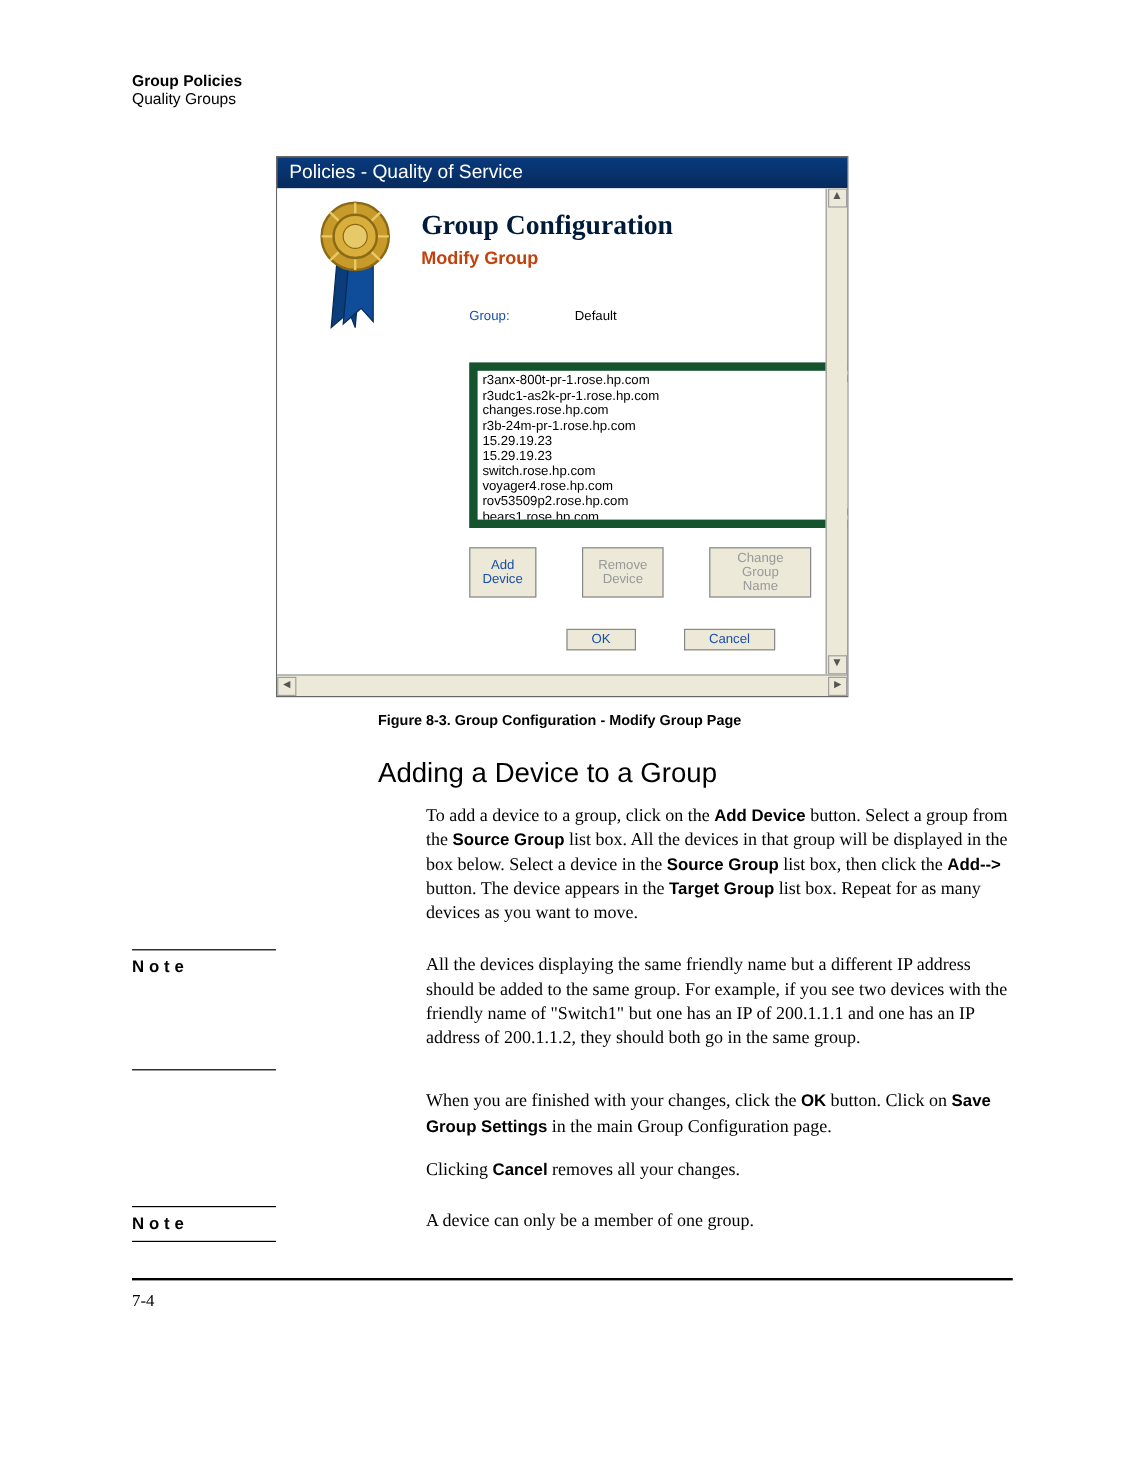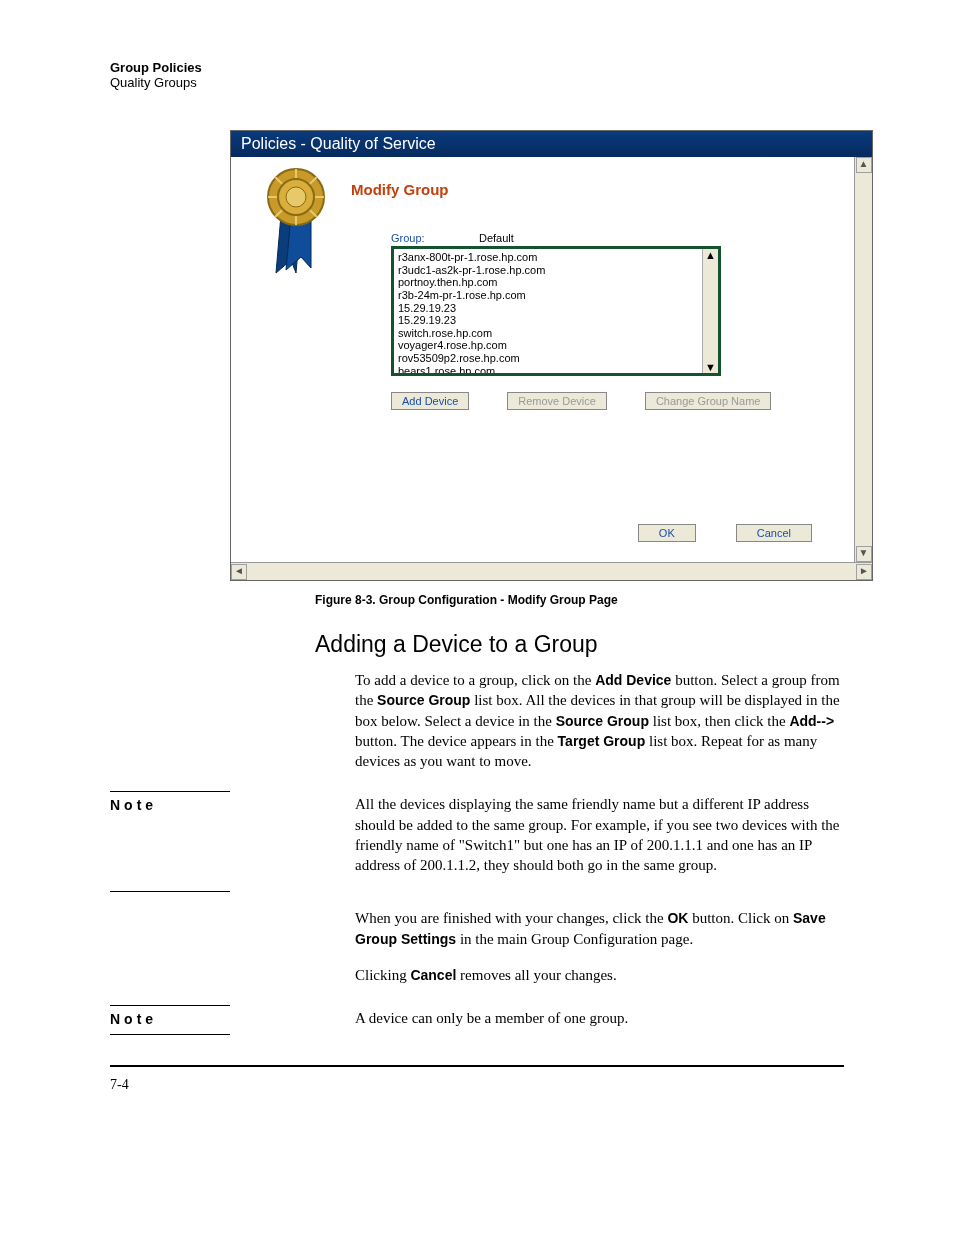--- a/index.html
+++ b/index.html
@@ -22,21 +22,21 @@
   .page-header .subtitle {
     font-family: Arial, Helvetica, sans-serif;
     font-weight: normal;
     font-size: 13px;
   }
 
   
   .figure-wrap {
     margin: 20px 0 10px 120px;
     border: 1px solid #666;
-    width: 643px;
+    width: 477px;
     position: relative;
     background: #fff;
   }
   .titlebar {
     background: linear-gradient(180deg, #083a7d 0%, #072b5d 100%);
     color: #fff;
     font-family: Arial, sans-serif;
     font-size: 16px;
     padding: 4px 10px;
   }
@@ -123,22 +123,22 @@
   }
   .grp-value {
     font-family: Arial, sans-serif;
     font-size: 11px;
     color: #000;
     padding-left: 34px;
   }
   .listbox-wrap {
     position: relative;
     width: 330px;
-    margin-top: 0;
-    border: 3px solid #14532d;
+    margin-top: 30px;
+    border: 7px solid #14532d;
     background: #fff;
     font-family: Arial, sans-serif;
     font-size: 11px;
   }
   .listbox {
     height: 124px;
     padding: 2px 4px;
     line-height: 1.15;
     overflow: hidden;
   }
@@ -272,34 +272,35 @@
         <circle cx="35" cy="32" r="28" fill="#c79a2a" stroke="#8a6a15" stroke-width="2"></circle>
         <g stroke="#e8c96a" stroke-width="2">
           <path d="M35 4 L35 60 M7 32 L63 32 M14 12 L56 52 M56 12 L14 52"></path>
         </g>
         <circle cx="35" cy="32" r="18" fill="#d9ae3a" stroke="#8a6a15" stroke-width="2"></circle>
         <circle cx="35" cy="32" r="10" fill="#e8c96a" stroke="#8a6a15" stroke-width="1"></circle>
       </g>
     </svg>
 
     <div class="banner-area">
+      <div class="group-config">Group Configuration</div>
       <div class="modify-group">Modify Group</div>
     </div>
 
     <div class="form-block">
       <div>
         <span class="grp-label">Group:</span>
         <span class="grp-value">Default</span>
       </div>
 
       <div class="listbox-wrap">
         <div class="listbox" id="device-listbox">
             <div>r3anx-800t-pr-1.rose.hp.com</div>
             <div>r3udc1-as2k-pr-1.rose.hp.com</div>
-            <div>portnoy.then.hp.com</div>
+            <div>changes.rose.hp.com</div>
             <div>r3b-24m-pr-1.rose.hp.com</div>
             <div>15.29.19.23</div>
             <div>15.29.19.23</div>
             <div>switch.rose.hp.com</div>
             <div>voyager4.rose.hp.com</div>
             <div>rov53509p2.rose.hp.com</div>
             <div>bears1.rose.hp.com</div>
           </div>
         <div class="listbox-scroll">
           <div class="sb-btn">▲</div>

